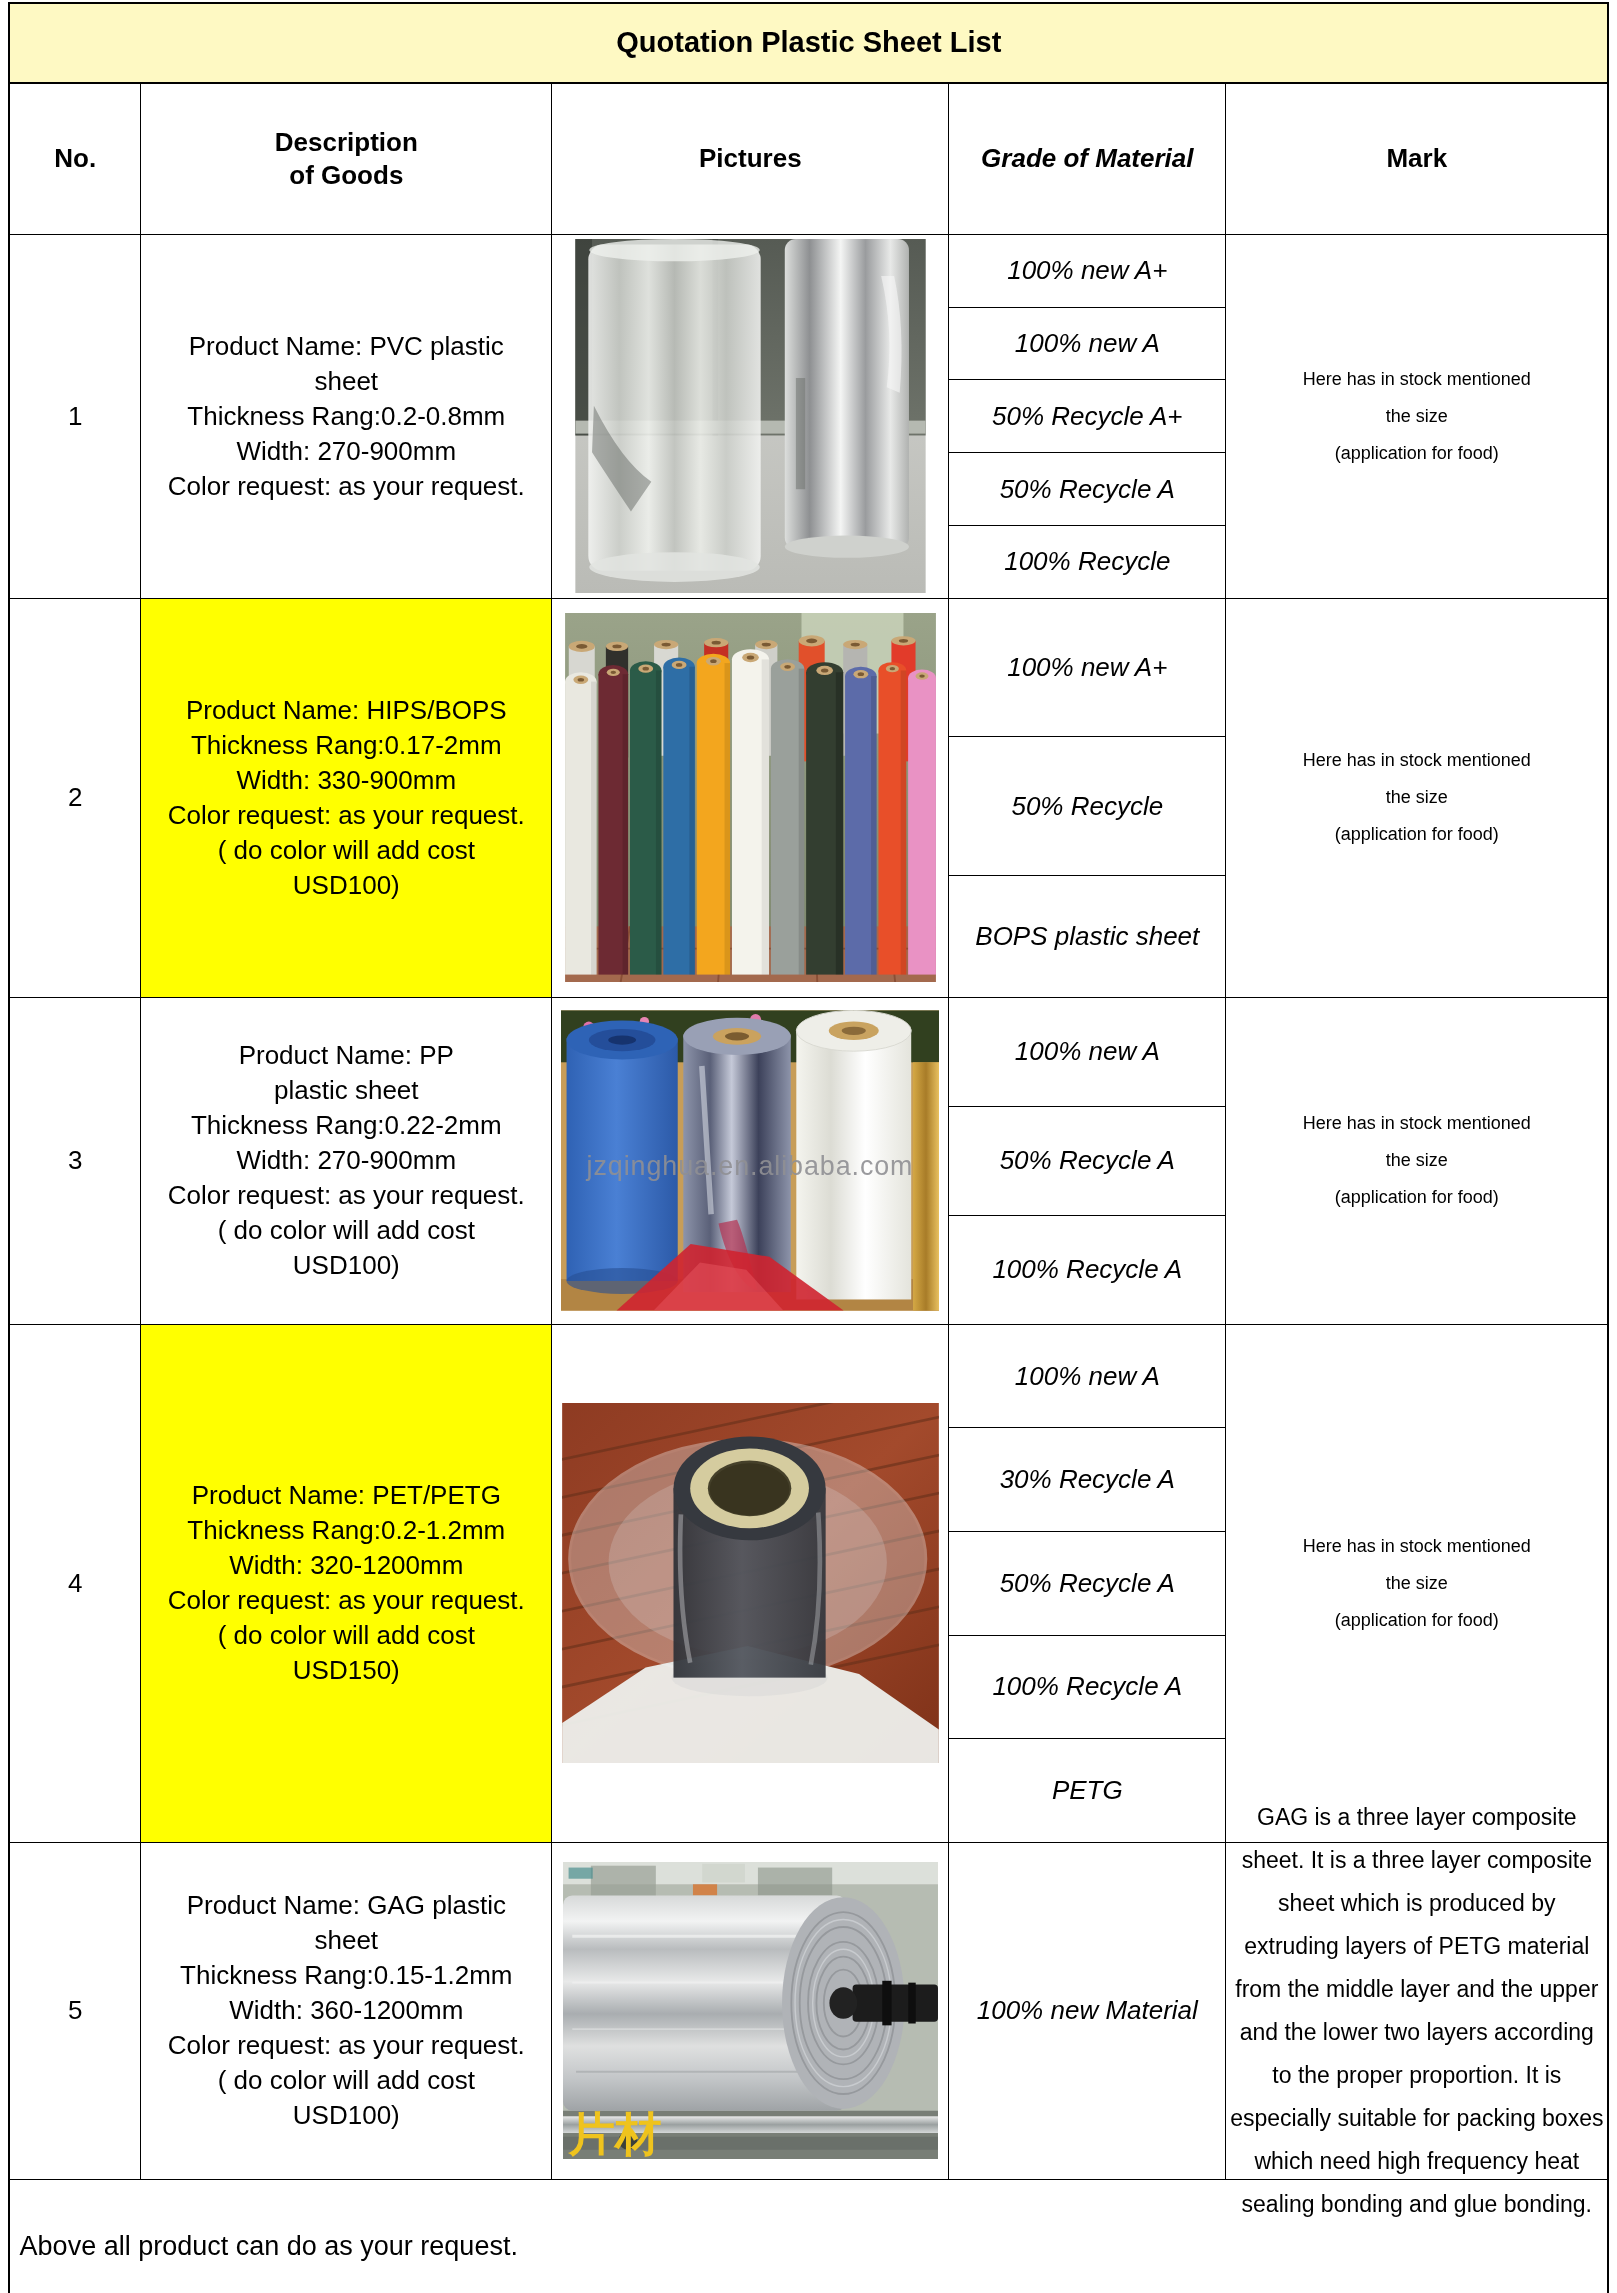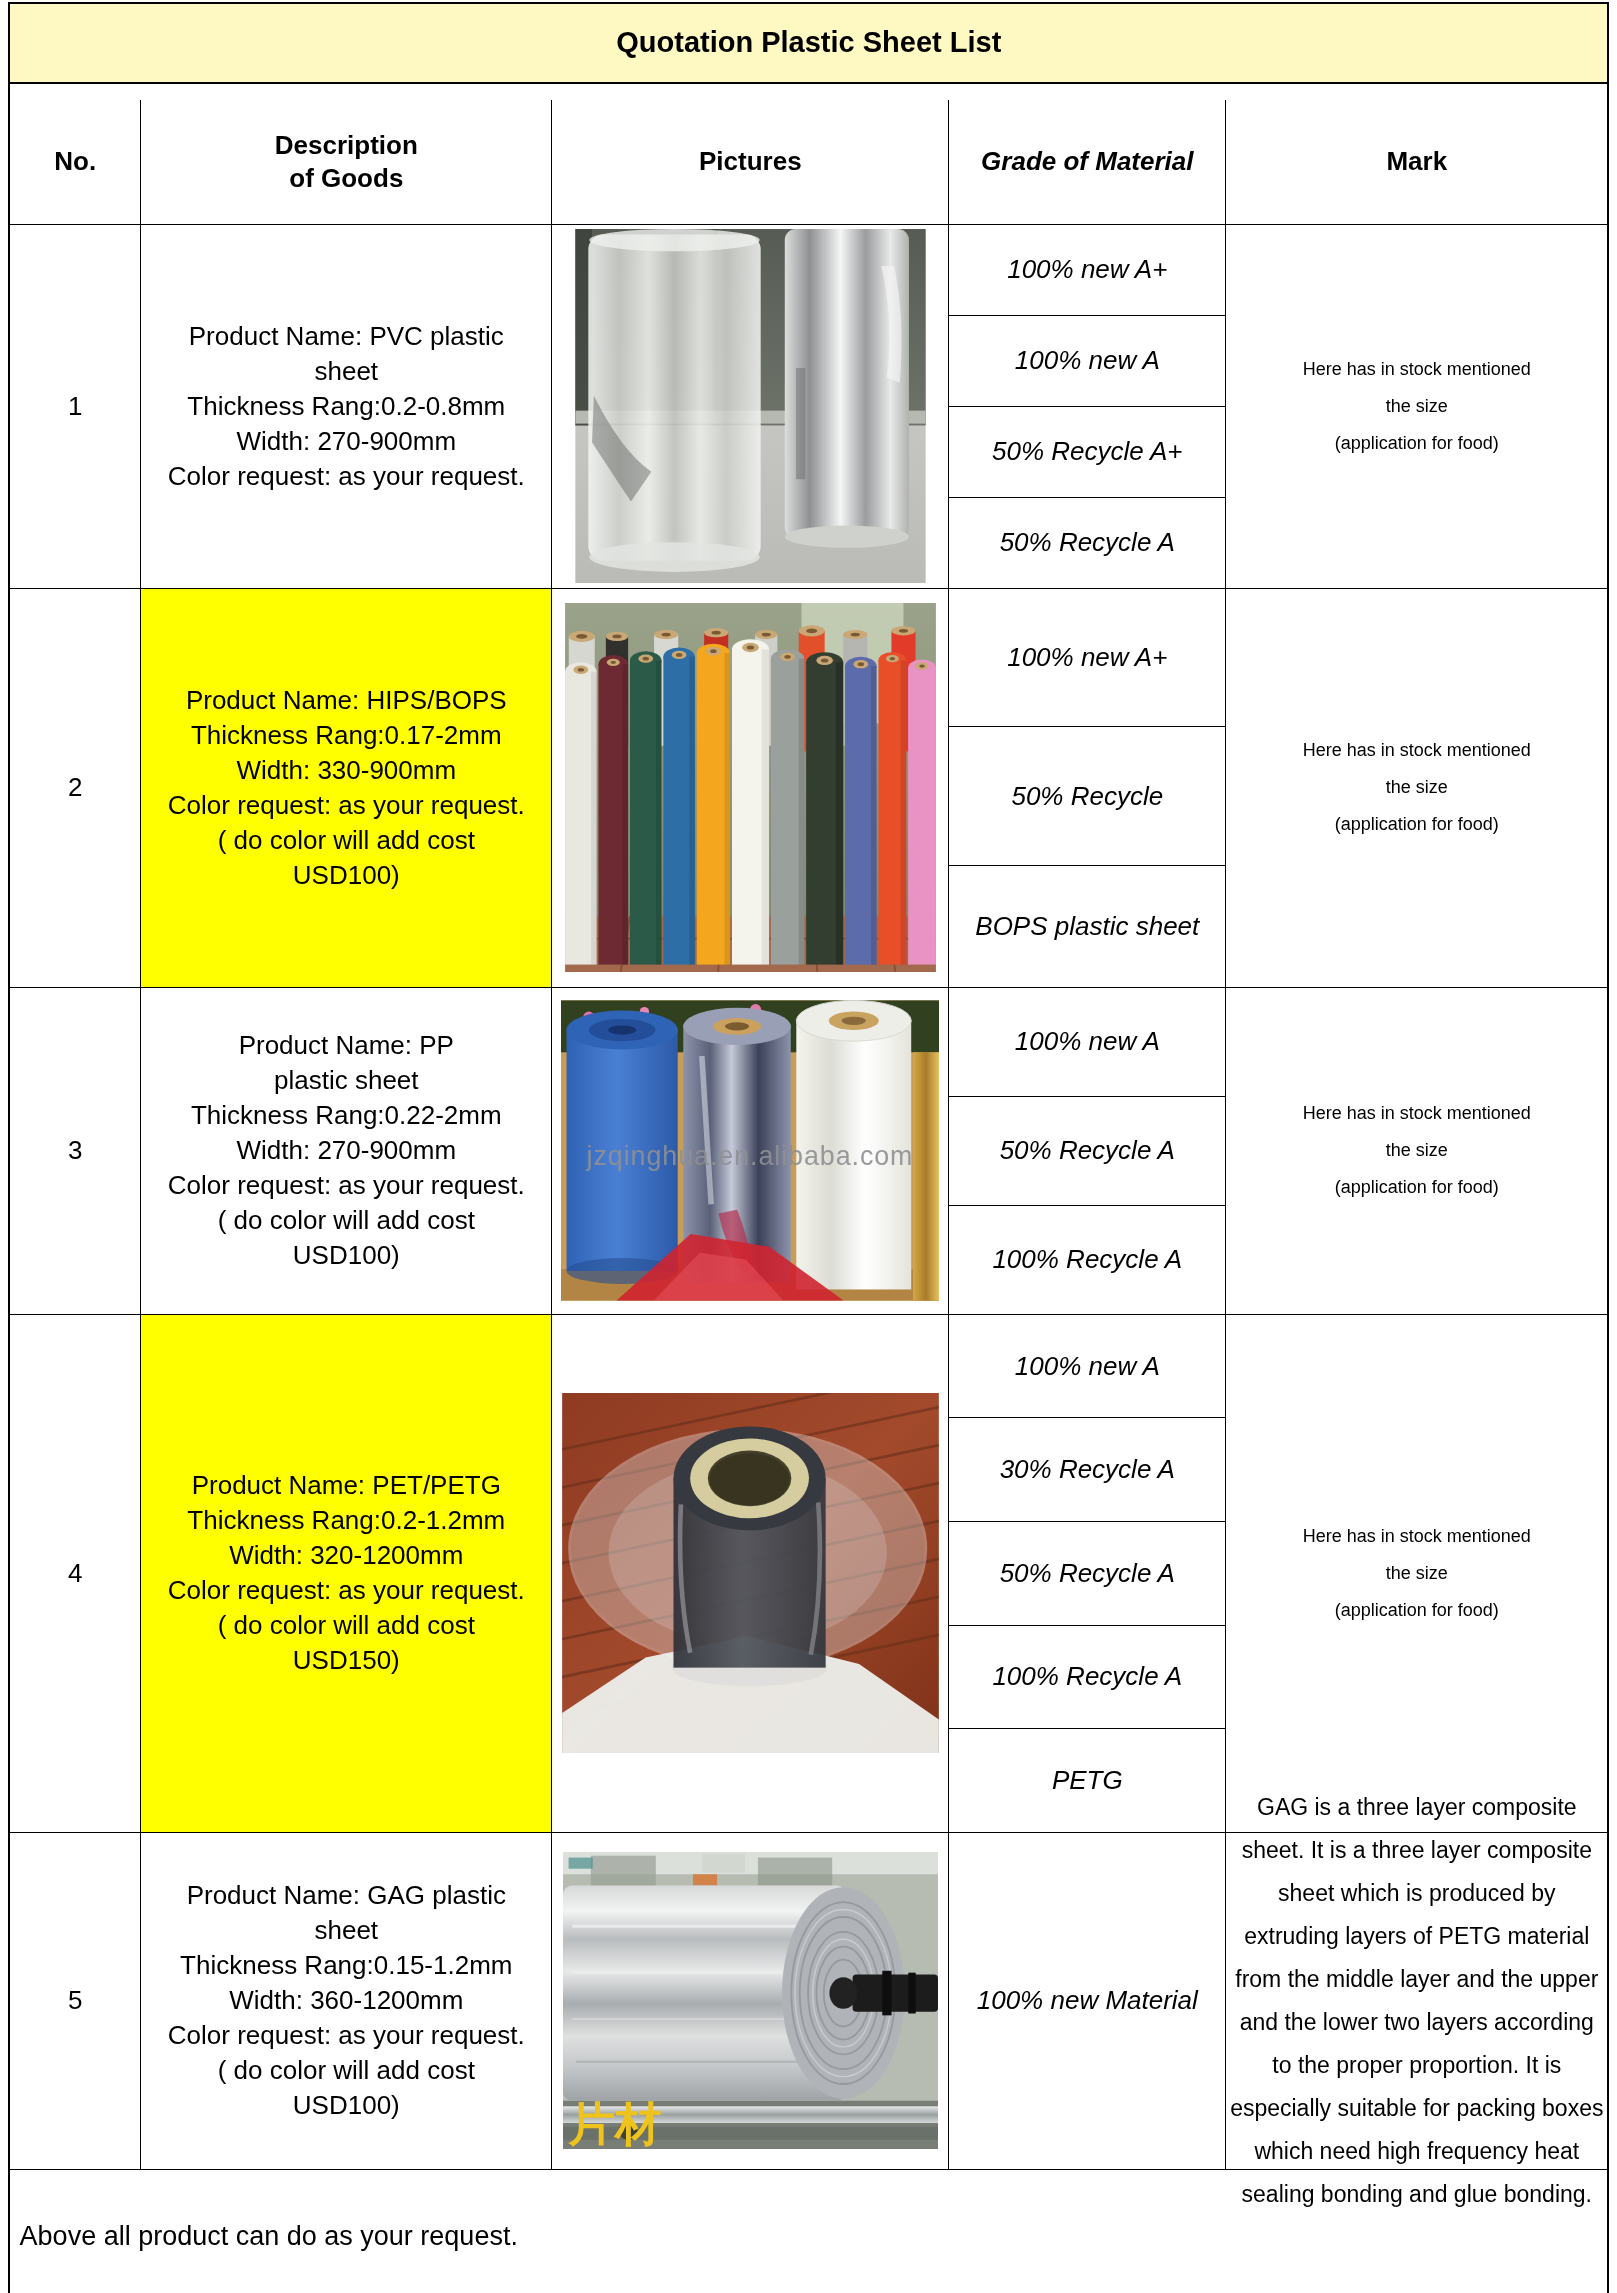--- a/index.html
+++ b/index.html
@@ -20,21 +20,21 @@
     border-right:1.9px solid #000;
     display:flex; align-items:center; justify-content:center;
     text-align:center; white-space:pre-line;
   }
   .cell:last-child { border-right:none; }
   .c-no    { flex:0 0 131px; font-size:26px; }
   .c-desc  { flex:0 0 411px; font-size:26px; line-height:35px; padding:3.7px; }
   .c-pic   { flex:0 0 397px; background:#fff; }
   .c-grade { flex:0 0 277px; flex-direction:column; align-items:stretch; justify-content:flex-start; padding:0;font-style:italic; }
   .c-mark  { flex:1 1 auto; font-size:18px; line-height:37px; padding:3.7px; }
-  .header { height:125px;margin-top:16px; }
+  .header { height:151px; }
   .header .cell { font-weight:bold; font-size:26px; line-height:33px; }
   .grade-opt {
     flex:1 1 0; border-bottom:1.9px solid #000;
     display:flex; align-items:center; justify-content:center;
     font-size:26px;
     text-align:right;
   }
   .grade-opt:last-child { border-bottom:none; }
   .hl { background:#ffff00; }
   .r1 { height:364px; } .r2 { height:399px; } .r3 { height:327px; }
@@ -112,20 +112,21 @@
         <ellipse cx="293" cy="332" rx="67" ry="12" fill="#cfd1cd"></ellipse>
         <rect x="238" y="150" width="10" height="120" fill="#6a6e6a" opacity="0.5"></rect>
         <path d="M330,40 q14,60 6,120 l14,6 q6,-70 -6,-126 Z" fill="#f6f7f6" opacity="0.6"></path>
       </svg>
     </div>
     <div class="cell c-grade">
       <div class="grade-opt">100% new A+</div>
       <div class="grade-opt">100% new A</div>
       <div class="grade-opt">50% Recycle A+</div>
       <div class="grade-opt">50% Recycle A</div>
+      <div class="grade-opt">100% Recycle</div>
     </div>
     <div class="cell c-mark">Here has in stock mentioned
 the size
 (application for food)</div>
   </div>
 
   <div class="trow r2">
     <div class="cell c-no">2</div>
     <div class="cell c-desc hl">Product Name: HIPS/BOPS
 Thickness Rang:0.17-2mm

